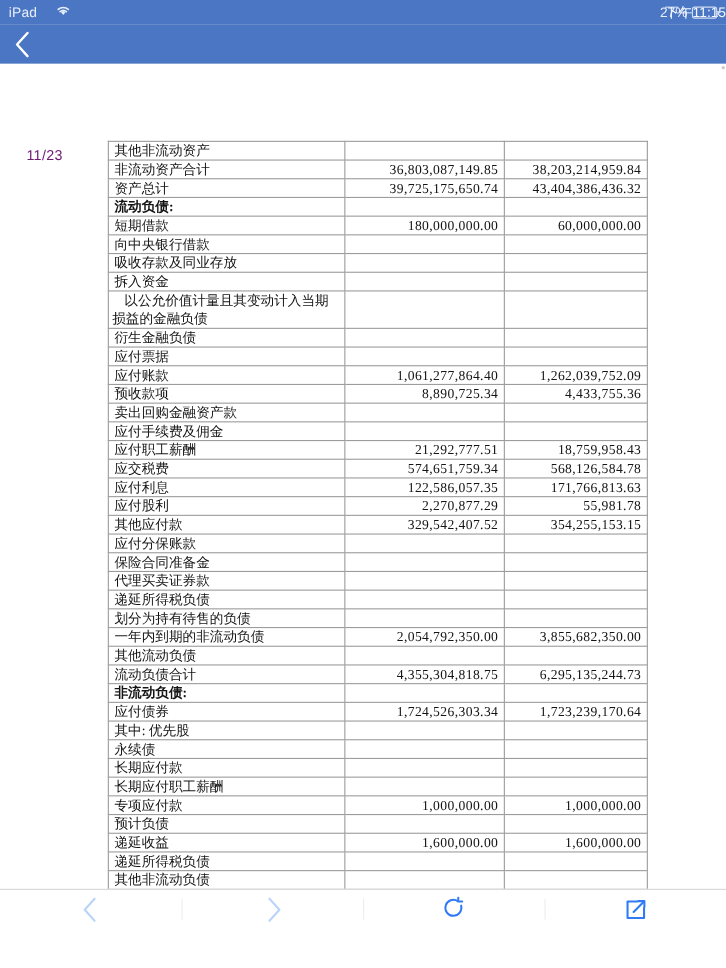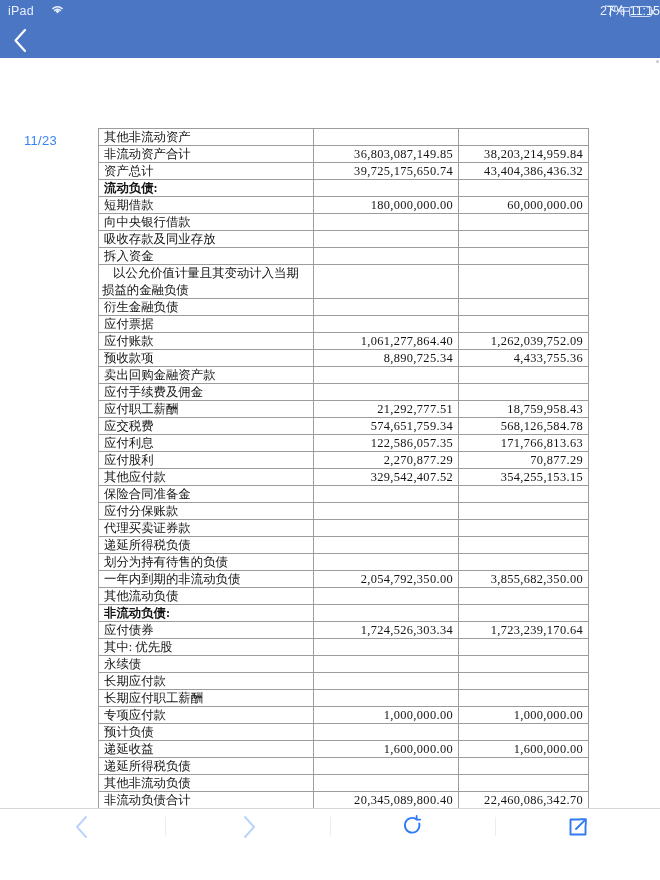--- a/index.html
+++ b/index.html
@@ -98,21 +98,21 @@
     position: relative;
     height: 786px;
     background: #ffffff;
     overflow: hidden;
   }
   .page-badge {
     position: absolute;
     left: 24px;
     top: 75px;
     font-size: 13px;
-    color: #3b82f6;
+    color: #701a75;
     letter-spacing: 0.3px;
   }
 
   .sheet {
     position: absolute;
     left: 98px;
     top: 70px;
     width: 490px;
   }
 
@@ -330,34 +330,34 @@
             <td class="num">568,126,584.78</td>
           </tr>
           <tr>
             <td class="label ind1">应付利息</td>
             <td class="num">122,586,057.35</td>
             <td class="num">171,766,813.63</td>
           </tr>
           <tr>
             <td class="label ind1">应付股利</td>
             <td class="num">2,270,877.29</td>
-            <td class="num">70,877.29</td>
+            <td class="num">55,981.78</td>
           </tr>
           <tr>
             <td class="label ind1">其他应付款</td>
             <td class="num">329,542,407.52</td>
             <td class="num">354,255,153.15</td>
           </tr>
           <tr>
+            <td class="label ind1">应付分保账款</td>
+            <td class="num"></td>
+            <td class="num"></td>
+          </tr>
+          <tr>
             <td class="label ind1">保险合同准备金</td>
-            <td class="num"></td>
-            <td class="num"></td>
-          </tr>
-          <tr>
-            <td class="label ind1">应付分保账款</td>
             <td class="num"></td>
             <td class="num"></td>
           </tr>
           <tr>
             <td class="label ind1">代理买卖证券款</td>
             <td class="num"></td>
             <td class="num"></td>
           </tr>
           <tr>
             <td class="label ind1">递延所得税负债</td>
@@ -371,20 +371,25 @@
           </tr>
           <tr>
             <td class="label ind1">一年内到期的非流动负债</td>
             <td class="num">2,054,792,350.00</td>
             <td class="num">3,855,682,350.00</td>
           </tr>
           <tr>
             <td class="label ind1">其他流动负债</td>
             <td class="num"></td>
             <td class="num"></td>
+          </tr>
+          <tr>
+            <td class="label ind2">流动负债合计</td>
+            <td class="num">4,355,304,818.75</td>
+            <td class="num">6,295,135,244.73</td>
           </tr>
           <tr>
             <td class="label ind0 bold">非流动负债:</td>
             <td class="num"></td>
             <td class="num"></td>
           </tr>
           <tr>
             <td class="label ind1">应付债券</td>
             <td class="num">1,724,526,303.34</td>
             <td class="num">1,723,239,170.64</td>

